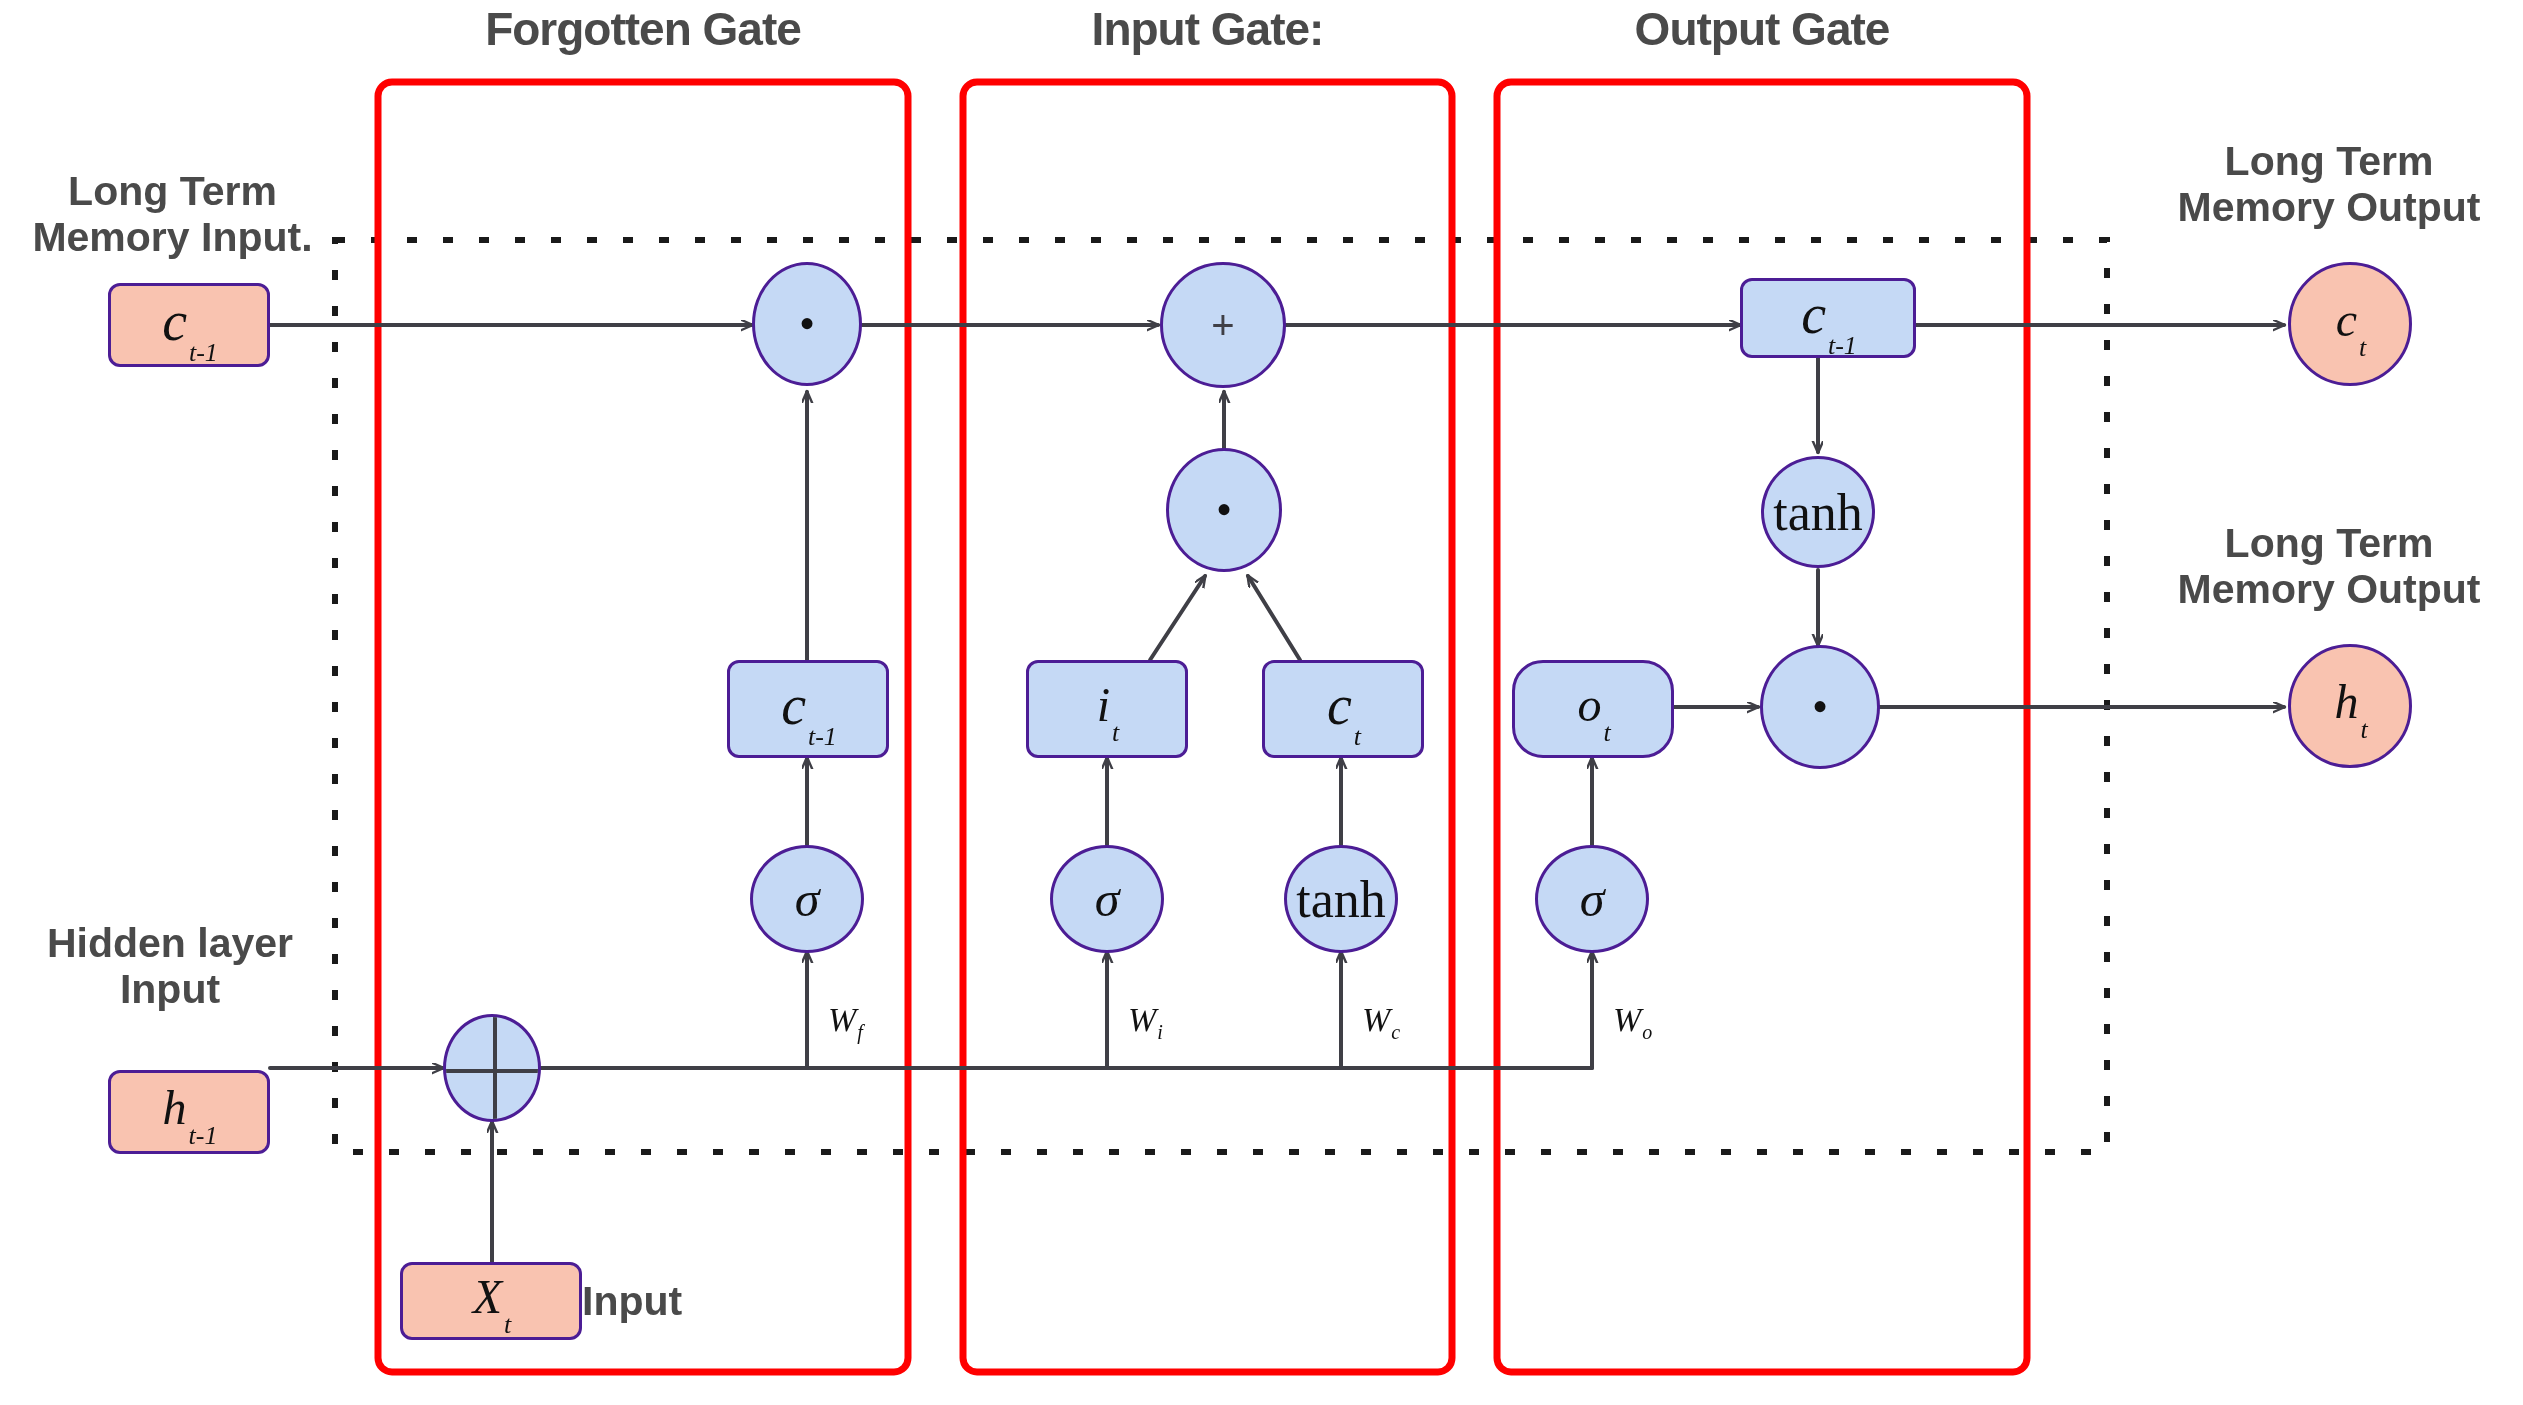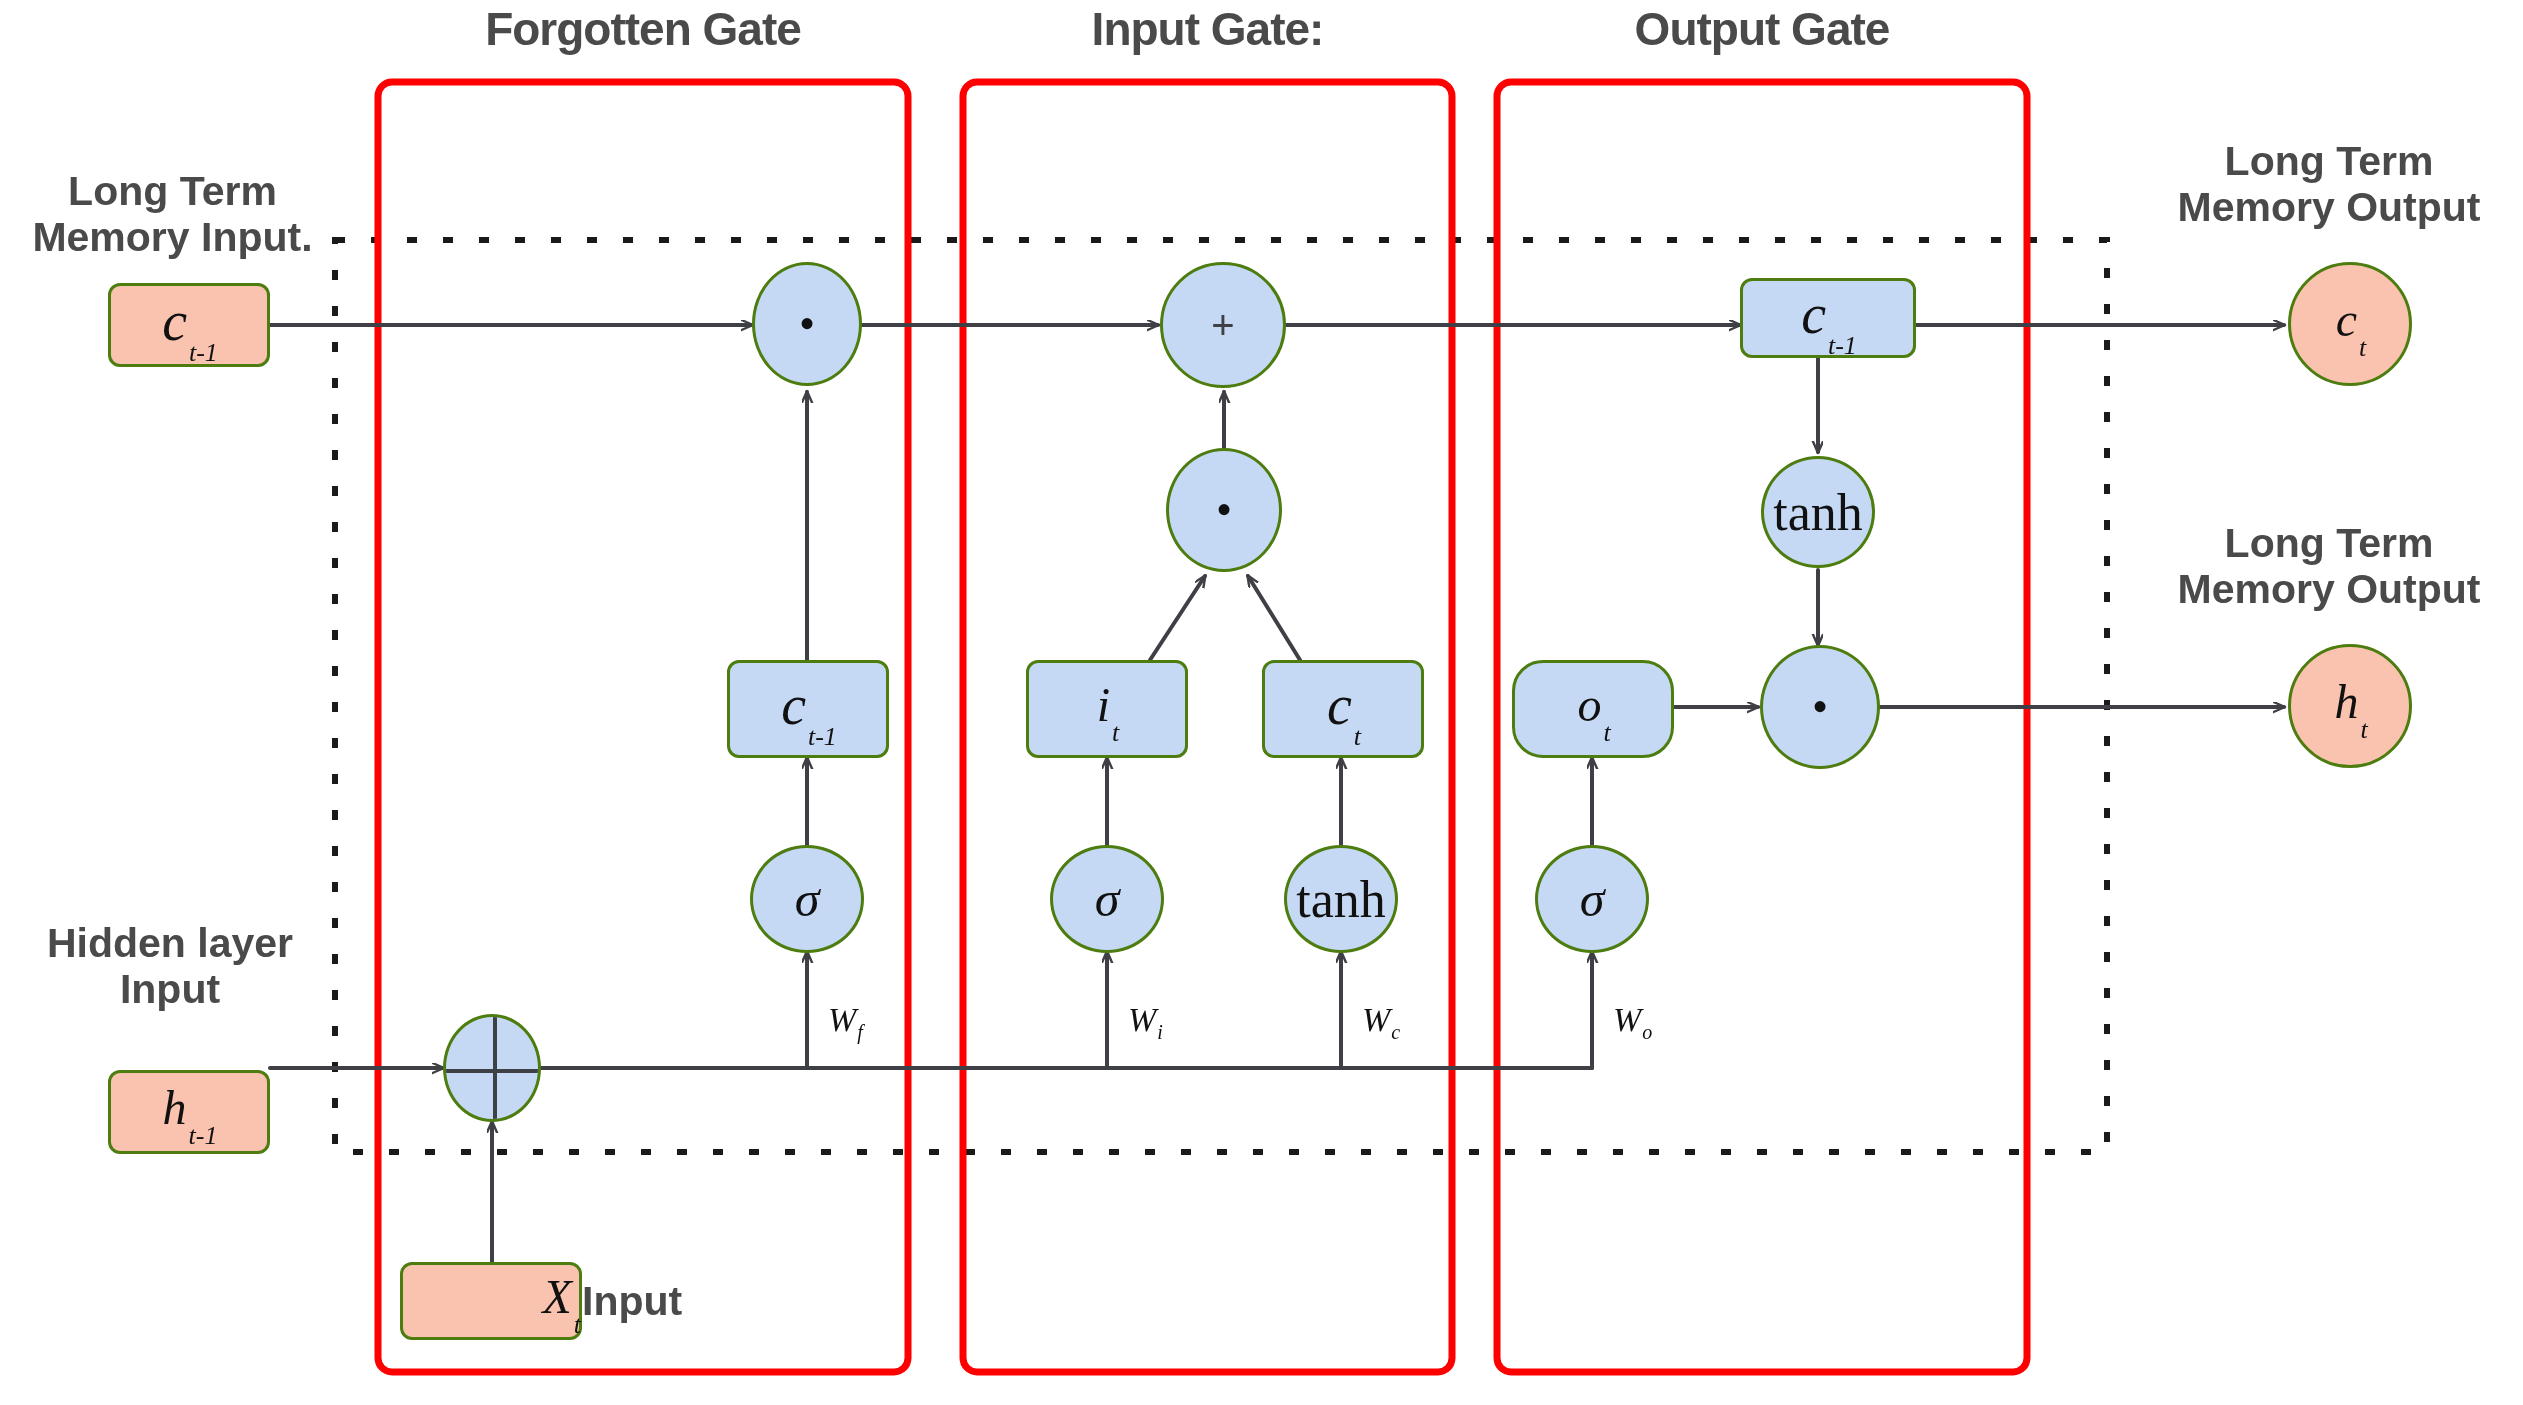--- a/index.html
+++ b/index.html
@@ -36,21 +36,21 @@
     white-space:nowrap;
   }
 
   
   .node{
     position:absolute;
     box-sizing:border-box;
     display:flex;
     align-items:center;
     justify-content:center;
-    border:3px solid #4d7c0f;
+    border:3px solid #4c1d95;
     font-family:"Liberation Serif",serif;
     color:#111111;
   }
   .rectnode{border-radius:12px;}
   .circnode{border-radius:50%;}
   .fill-blue{background:#c5d9f5;}
   .fill-salmon{background:#f9c3b0;}
 
   .math{
     font-family:"Liberation Serif",serif;
@@ -166,21 +166,21 @@
       <span>c</span><span class="sub">t-1</span>
     </span>
   </div>
 
   <div class="node rectnode fill-salmon" style="left:108px; top:1070px; width:162px; height:84px;">
     <span class="math">
       <span>h</span><span class="sub">t-1</span>
     </span>
   </div>
 
-  <div class="node rectnode fill-salmon" style="left:400px; top:1262px; width:182px; height:78px;justify-content:flex-end;">
+  <div class="node rectnode fill-salmon" style="left:400px; top:1262px; width:182px; height:78px;">
     <span class="math">
       <span>X</span><span class="sub">t</span>
     </span>
   </div>
 
   <div class="node circnode fill-salmon" style="left:2288px; top:262px; width:124px; height:124px;">
     <span class="math">
       <span>c</span><span class="sub">t</span>
     </span>
   </div>

